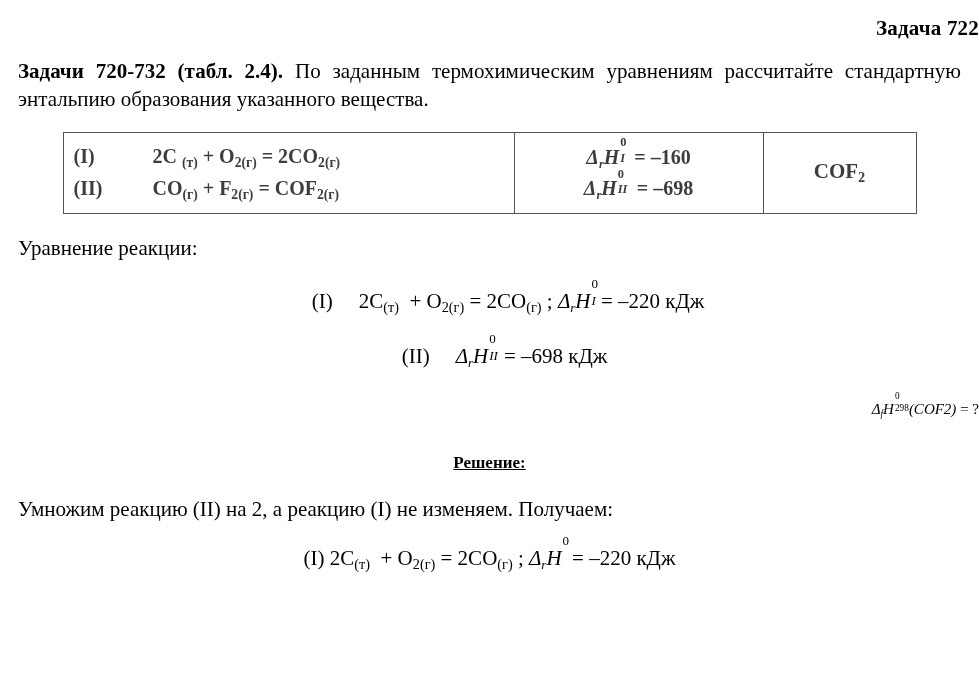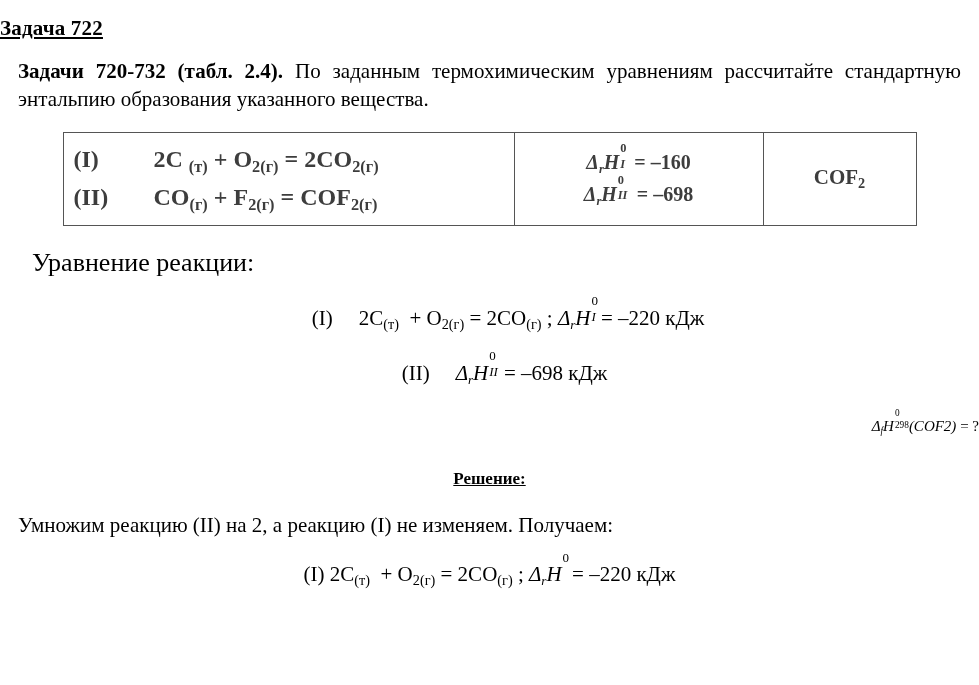--- a/index.html
+++ b/index.html
@@ -15,24 +15,23 @@
     color: #000000;
   }
   .page {
     position: relative;
     width: 979px;
     height: 685px;
     padding: 0;
     box-sizing: border-box;
   }
   .title {
-    text-align: left;
-    font-weight: bold;
-    font-size: 21px;
-    text-decoration: underline;
+    text-align: right;
+    font-weight: bold;
+    font-size: 21px;
     margin-top: 16px;
     letter-spacing: 0.2px;
   }
   .intro {
     margin: 16px 18px 0 18px;
     font-size: 21px;
     text-align: justify;
     line-height: 1.35;
   }
   .intro .lead {
@@ -55,47 +54,47 @@
     color: #3d3d3d;
     font-size: 20px;
   }
   td.col-eq { width: 430px; }
   td.col-h  { width: 228px; text-align: center; }
   td.col-sub{ width: 132px; text-align: center; }
 
   .eq-line {
     white-space: nowrap;
     font-weight: bold;
-    font-size: 24px;
-    line-height: 1.5;
-  }
-  .eq-line .label {
-    display: inline-block;
-    width: 56px;
-  }
-  .eq-line .gap { display: inline-block; width: 18px; }
-
-  .hval {
-    font-weight: bold;
     font-size: 20px;
     line-height: 1.5;
+  }
+  .eq-line .label {
+    display: inline-block;
+    width: 56px;
+  }
+  .eq-line .gap { display: inline-block; width: 18px; }
+
+  .hval {
+    font-weight: bold;
+    font-size: 20px;
+    line-height: 1.5;
     white-space: nowrap;
   }
   .subst {
     font-weight: bold;
     font-size: 21px;
     white-space: nowrap;
     text-align: center;
   }
 
   sub { font-size: 0.68em; vertical-align: -0.28em; }
 
   .section-text {
-    margin: 22px 18px 0 32px;
-    font-size: 26px;
+    margin: 22px 18px 0 18px;
+    font-size: 21px;
   }
   .reaction-row {
     display: flex;
     justify-content: center;
     align-items: baseline;
     margin-top: 26px;
     white-space: nowrap;
     font-size: 21px;
   }
   .reaction-row .rlabel {

